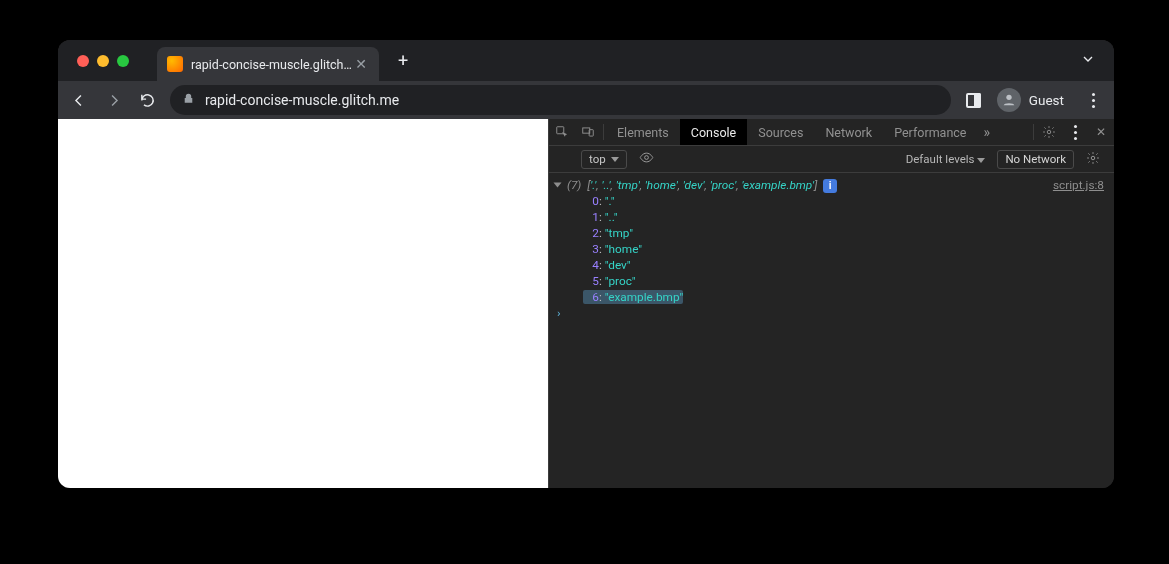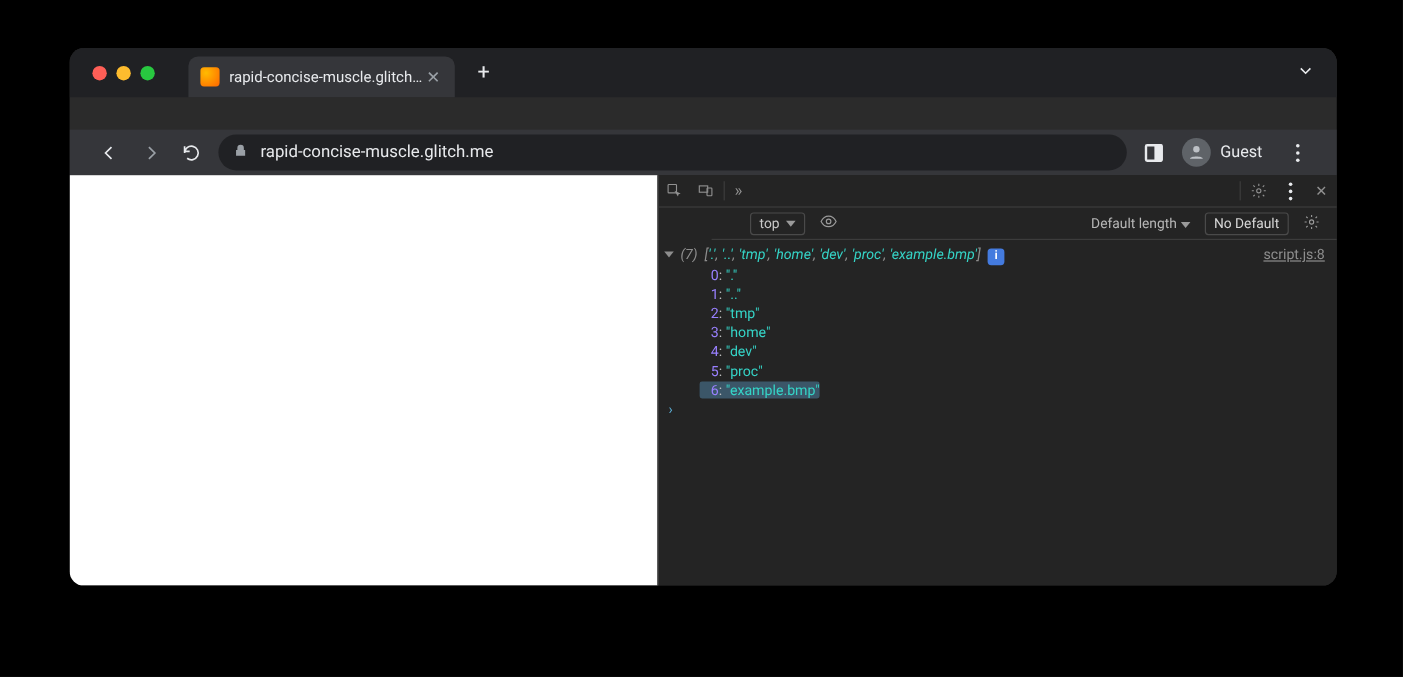--- a/index.html
+++ b/index.html
@@ -16,21 +16,21 @@
   .dot { width: 12px; height: 12px; border-radius: 50%; }
   .dot.r { background:#ff5f57; } .dot.y { background:#febc2e; } .dot.g { background:#28c840; }
   .tab { height: 34px; margin-top:7px; background:#35363a; border-radius: 8px 8px 0 0; display:flex; align-items:center; padding:0 10px; width: 222px; color:#e8eaed; font-size:12.5px; }
   .tab .favicon { width:16px; height:16px; margin-right:8px; background: radial-gradient(circle at 30% 30%, #fb0, #f60); border-radius:3px; position:relative;}
   .tab .title { flex:1; white-space:nowrap; overflow:hidden; text-overflow:ellipsis; }
   .tab .close { color:#9aa0a6; font-size:14px; padding:0 2px;}
   .newtab { width:28px; height:28px; margin-left:10px; color:#e8eaed; display:flex; align-items:center; justify-content:center; font-size:18px; border-radius:50%;}
   .chev { position:absolute; right:18px; color:#e8eaed; }
   .chev svg{width:16px;height:16px;}
   
-  .addrrow { height: 38px; background:#35363a; display:flex; align-items:center; padding:0 18px; gap:4px;margin-top:27px;}
+  .addrrow { height: 38px; background:#35363a; display:flex; align-items:center; padding:0 6px; gap:4px;}
   .iconbtn { width:30px; height:30px; display:flex; align-items:center; justify-content:center; color:#9aa0a6; border-radius:50%;}
   .iconbtn.lite { color:#e8eaed;}
   .iconbtn svg { width:17px; height:17px; fill:none; stroke:currentColor; stroke-width:2; }
   .addrbar { flex:1; height:30px; margin:0 4px; background:#202124; border-radius:15px; display:flex; align-items:center; padding:0 12px; color:#e8eaed; font-size:14px; gap:10px;}
   .lock svg{width:13px;height:13px;fill:#9aa0a6;}
   .guestchip{display:flex;align-items:center;gap:8px;height:30px;padding:0 10px 0 4px;border-radius:15px;color:#e8eaed;font-size:13.5px;}
   .avatar{width:24px;height:24px;border-radius:50%;background:#5f6368;display:flex;align-items:center;justify-content:center;}
   .avatar svg{width:16px;height:16px;fill:#bdc1c6;}
   .sq{width:15px;height:15px;border:2px solid #e8eaed;border-radius:2px;display:inline-block;position:relative;}
   .sq:after{content:'';position:absolute;right:-2px;top:-2px;bottom:-2px;width:7px;background:#e8eaed;border-radius:0 2px 2px 0;}
@@ -44,21 +44,21 @@
   .dt-top { height:27px; display:flex; align-items:center; border-bottom:1px solid #3c3c3c; }
   .dt-top .smbtn{width:26px;height:26px;display:flex;align-items:center;justify-content:center;color:#919191;}
   .dt-top .smbtn svg{width:14px;height:14px;fill:none;stroke:currentColor;stroke-width:1.6;}
   .dt-top .sep{width:1px;height:16px;background:#3c3c3c;margin:0 2px;}
   .dt-tabs{display:flex;height:100%;}
   .dt-tab{padding:0 11px;display:flex;align-items:center;color:#919191;font-size:12.5px;cursor:pointer;}
   .dt-tab.active{background:#000;color:#eaeaea;}
   .dt-top .spacer{flex:1;}
   .dt-more{display:flex;align-items:center;color:#919191;font-size:14px;padding:0 6px;}
   
-  .dt-filter{height:27px;display:flex;align-items:center;gap:6px;padding:0 14px;border-bottom:1px solid #3c3c3c;margin-left:44px;}
+  .dt-filter{height:27px;display:flex;align-items:center;gap:6px;padding:0 14px;border-bottom:1px solid #3c3c3c;}
   .dt-filter .pill{display:flex;align-items:center;gap:5px;padding:2px 7px;border:1px solid #4a4a4a;border-radius:3px;color:#c7c7c7;font-size:11.5px;height:19px;}
   .dt-filter input{background:#242424;border:1px solid #4a4a4a;border-radius:3px;height:19px;color:#cfcfcf;padding:0 6px;font-size:11.5px;width:188px;}
   .dt-filter input::placeholder{color:#7a7a7a;}
   .dt-filter .lbl{color:#b7b7b7;font-size:11.5px;white-space:nowrap;}
   .tri{width:0;height:0;border-left:4px solid transparent;border-right:4px solid transparent;border-top:5px solid #9a9a9a;display:inline-block;}
   .eye svg{width:15px;height:15px;stroke:#9a9a9a;fill:none;stroke-width:1.6;}
   .noissues{border:1px solid #4a4a4a;border-radius:3px;padding:2px 7px;color:#d6d6d6;font-size:11.5px;height:19px;display:flex;align-items:center;}
   .gear svg{width:14px;height:14px;stroke:#9a9a9a;fill:none;stroke-width:1.6;}
   .dt-close{color:#9a9a9a;padding:0 6px;}
   
@@ -161,20 +161,27 @@
               <path d="M12 12l9 4-3 1-1 3z" fill="currentColor" stroke="none"></path>
             </svg>
         </div>
         <div class="smbtn">
           <svg viewBox="0 0 24 24">
               <rect x="3" y="5" width="12" height="9"></rect>
               <rect x="14" y="8" width="7" height="11" rx="1"></rect>
             </svg>
         </div>
         <div class="sep"></div>
+        <div class="dt-tabs" id="dt-tabs">
+            <div class="dt-tab">Elements</div>
+            <div class="dt-tab active">Console</div>
+            <div class="dt-tab">Sources</div>
+            <div class="dt-tab">Network</div>
+            <div class="dt-tab">Performance</div>
+          </div>
         <div class="dt-more">»</div>
         <div class="spacer"></div>
         <div class="sep"></div>
         <div class="smbtn gear">
           <svg viewBox="0 0 24 24">
               <circle cx="12" cy="12" r="3"></circle>
               <path d="M12 2v3M12 19v3M4.2 4.2l2.1 2.1M17.7 17.7l2.1 2.1M2 12h3M19 12h3M4.2 19.8l2.1-2.1M17.7 6.3l2.1-2.1"></path>
             </svg>
         </div>
         <div class="smbtn">
@@ -206,23 +213,23 @@
             <span class="tri"></span>
         </div>
         <div class="sep"></div>
         <div class="smbtn eye">
           <svg viewBox="0 0 24 24">
               <path d="M2 12s3.5-7 10-7 10 7 10 7-3.5 7-10 7S2 12 2 12z"></path>
               <circle cx="12" cy="12" r="3"></circle>
             </svg>
         </div>
         <div style="flex:1"></div>
-        <span class="lbl"><span>Default length</span> <span class="tri"></span></span>
-        <div class="sep"></div>
-        <div class="noissues">No Default</div>
+        <span class="lbl"><span>Default levels</span> <span class="tri"></span></span>
+        <div class="sep"></div>
+        <div class="noissues">No Network</div>
         <div class="sep"></div>
         <div class="smbtn gear">
           <svg viewBox="0 0 24 24">
               <circle cx="12" cy="12" r="3"></circle>
               <path d="M12 2v3M12 19v3M4.2 4.2l2.1 2.1M17.7 17.7l2.1 2.1M2 12h3M19 12h3M4.2 19.8l2.1-2.1M17.7 6.3l2.1-2.1"></path>
             </svg>
         </div>
       </div>
 
       <div class="dt-body">

